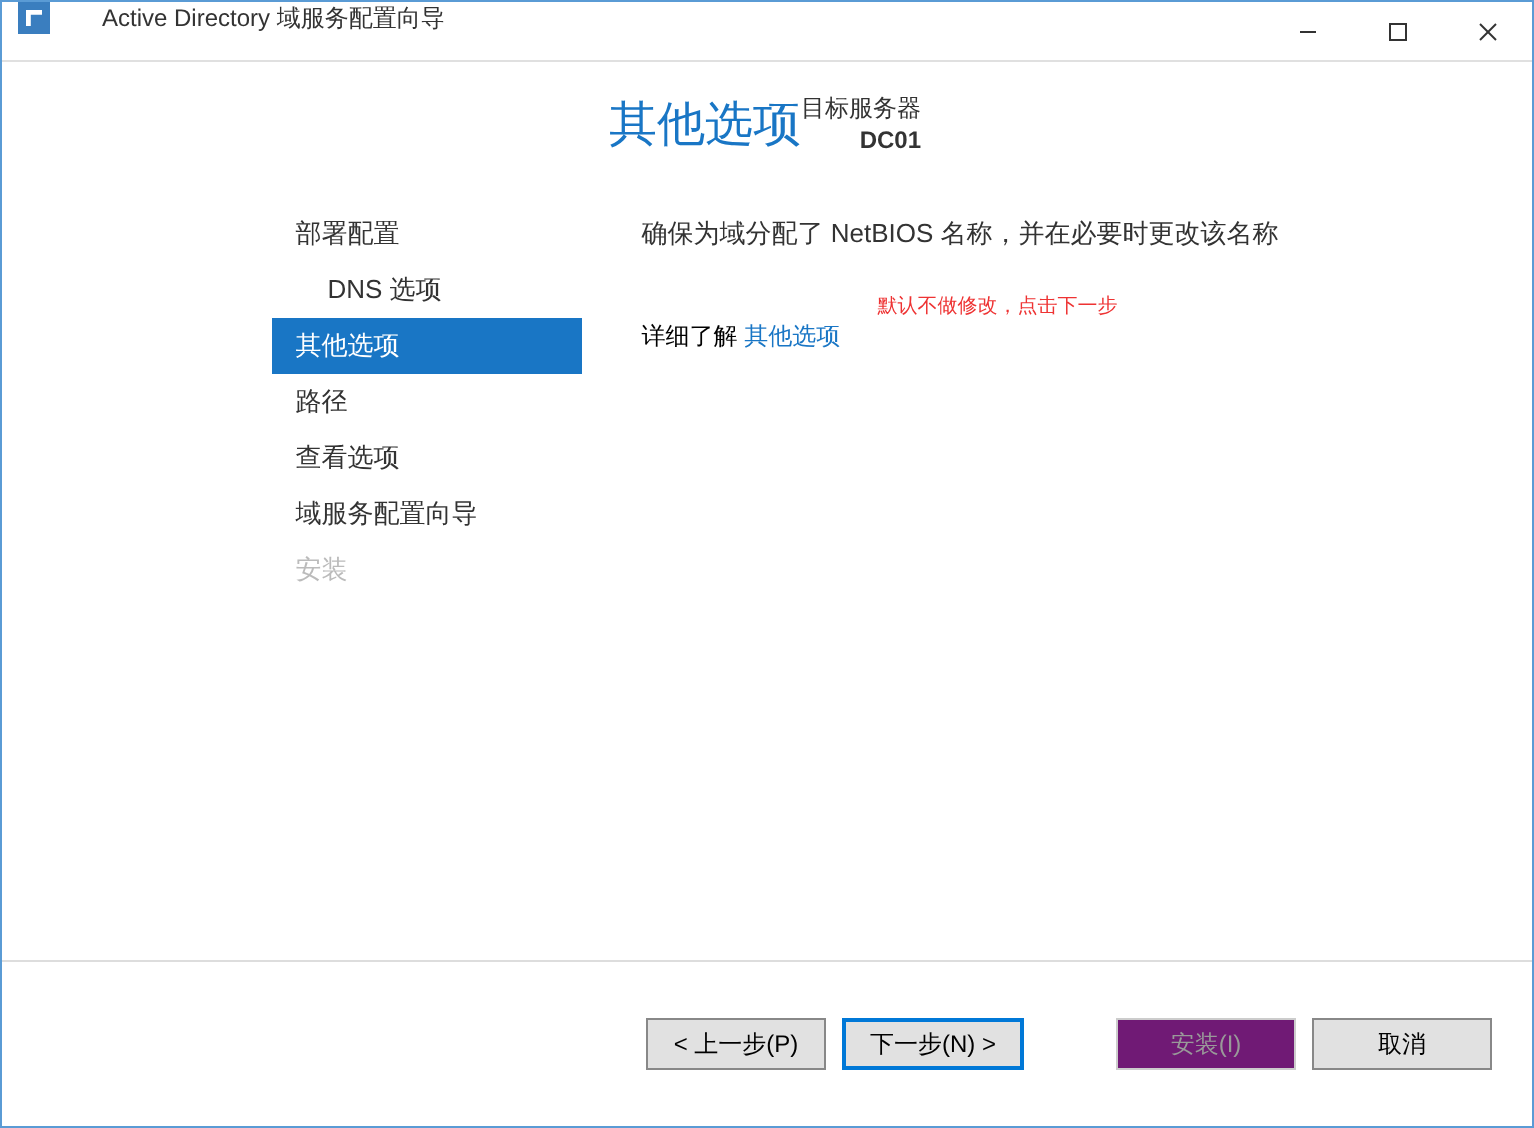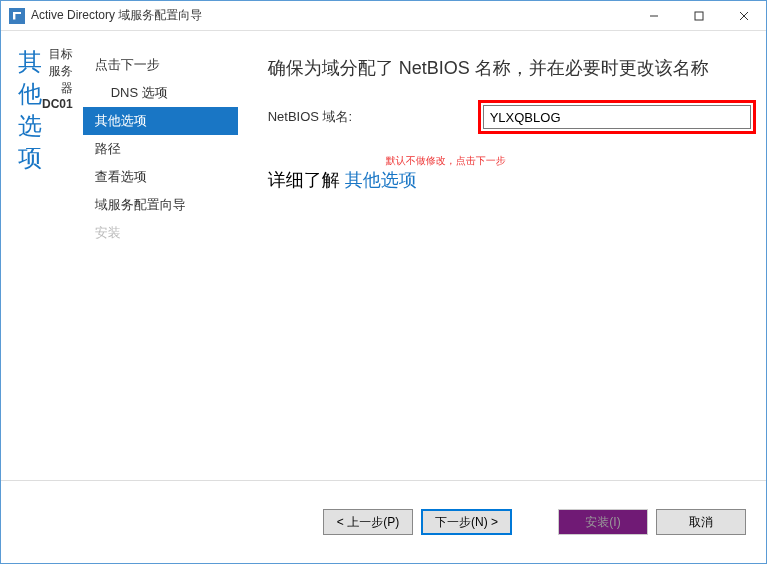--- a/index.html
+++ b/index.html
@@ -1,50 +1,50 @@
 <!DOCTYPE html>
 <html><head>
   <meta charset="utf-8">
   <style>
     * { margin: 0; padding: 0; box-sizing: border-box; font-family: "Microsoft YaHei", "Segoe UI", sans-serif; }
     body { background: #fff; width: 767px; height: 564px; position: relative; border: 1px solid #5a9bd5; display: flex; flex-direction: column; }
     
-    .titlebar { height: 30px; background: #fff; display: flex; align-items: center; padding-left: 8px; border-bottom: 1px solid #e0e0e0; }
+    .titlebar { height: 30px; background: #fff; display: flex; padding-left: 8px; border-bottom: 1px solid #e0e0e0; gap: 20px; }
     .titlebar .app-icon { width: 16px; height: 16px; background: #3a7ebf; margin-right: 6px; position: relative; }
     .titlebar .app-icon::after { content: ""; position: absolute; inset: 4px; background: #fff; clip-path: polygon(0 0, 100% 0, 100% 30%, 30% 30%, 30% 100%, 0 100%); }
     .titlebar .title { font-size: 12px; color: #333; flex: 1; }
     .titlebar .win-controls { display: flex; height: 100%; }
     .titlebar .win-btn { width: 45px; display: flex; align-items: center; justify-content: center; font-size: 10px; color: #333; cursor: pointer; }
     
-    .main { flex: 1; display: flex; padding: 15px 20px 0 17px; position: relative; }
+    .main { flex: 1; display: flex; flex-direction: column; padding: 15px 20px 0 28px; position: relative; align-items: center; }
     
     .header-row { display: flex; justify-content: space-between; align-items: flex-start; margin-bottom: 20px; }
     .page-title { font-size: 24px; color: #1976c5; font-weight: 300; }
     .target-server { text-align: right; font-size: 12px; color: #333; margin-right: 10px;}
     .target-server .label { }
     .target-server .value { font-weight: bold; }
     
     .content-row { flex: 1; display: flex; gap: 30px; }
     
     .sidebar { width: 155px; padding-top: 5px; }
     .sidebar .nav-item { padding: 5px 12px; font-size: 13px; color: #888; cursor: pointer; white-space: nowrap; }
     .sidebar .nav-item.indent { padding-left: 28px; }
     .sidebar .nav-item.active { background: #1976c5; color: #fff; }
     .sidebar .nav-item.enabled { color: #333; }
     .sidebar .nav-item.disabled { color: #bbb; cursor: default; }
     
     .content { flex: 1; padding-top: 10px; position: relative; }
-    .content .instruction { font-size: 18px; color: #333; margin-bottom: 20px; }
+    .content .instruction { font-size: 13px; color: #333; margin-bottom: 20px; }
     .content .field-row { display: flex; align-items: center; }
     .content .field-label { font-size: 13px; color: #333; width: 210px; }
     .highlight-box { border: 3px solid #ff0000; padding: 2px; display: inline-block; }
     .content .field-input { width: 268px; height: 24px; font-size: 13px; padding: 2px 6px; border: 1px solid #7a7a7a; }
     .annotation { color: #ee3333; font-size: 10px; margin-top: 20px; margin-left: 118px; }
     
-    .learn-more { margin-top: auto; margin-bottom: 15px; font-size: 18px; }
+    .learn-more { margin-top: auto; margin-bottom: 15px; font-size: 12px; }
     .learn-more .link-part { color: #1976c5; cursor: pointer; }
     
     .footer { border-top: 1px solid #ddd; padding: 28px 20px; display: flex; justify-content: flex-end; gap: 8px; }
     .footer .btn { min-width: 90px; height: 26px; font-size: 12px; border: 1px solid #888; background: #e1e1e1; cursor: pointer; padding: 0 12px; }
     .footer .btn:disabled { color: #999; border-color: #ccc; background: #701a75; cursor: default; }
     .footer .btn.default { border: 2px solid #0078d7; }
     .footer .gap { width: 30px; }
   </style>
 </head>
 <body>
@@ -76,37 +76,31 @@
   <div class="header-row">
     <div class="page-title">其他选项</div>
     <div class="target-server">
       <div class="label">目标服务器</div>
       <div class="value">DC01</div>
     </div>
   </div>
 
   <div class="content-row">
     <div class="sidebar" id="sidebar">
-        <div class="nav-item enabled">点击下一步</div>
+        <div class="nav-item enabled">部署配置</div>
         <div class="nav-item enabled indent">DNS 选项</div>
         <div class="nav-item active">其他选项</div>
         <div class="nav-item enabled">路径</div>
         <div class="nav-item enabled">查看选项</div>
         <div class="nav-item enabled">域服务配置向导</div>
         <div class="nav-item disabled">安装</div>
       </div>
 
     <div class="content">
       <div class="instruction">确保为域分配了 NetBIOS 名称，并在必要时更改该名称</div>
-      <div class="field-row">
-        <div class="field-label">NetBIOS 域名:</div>
-        <span class="highlight-box">
-          <input class="field-input" type="text" value="YLXQBLOG" style="">
-        </span>
-      </div>
       <div class="annotation">默认不做修改，点击下一步</div>
 
       <div class="learn-more">
         <span>详细了解 </span><span class="link-part">其他选项</span>
       </div>
     </div>
   </div>
 </div>
 
 <div class="footer">

